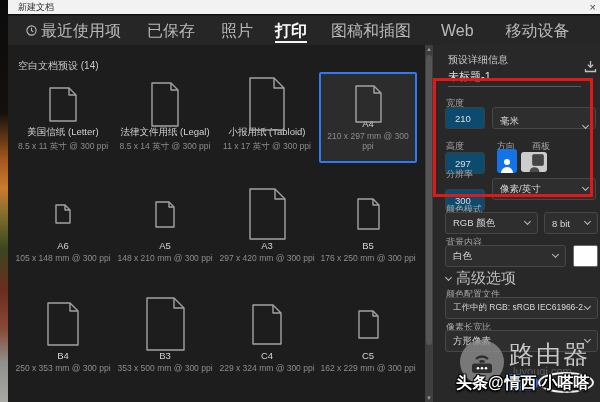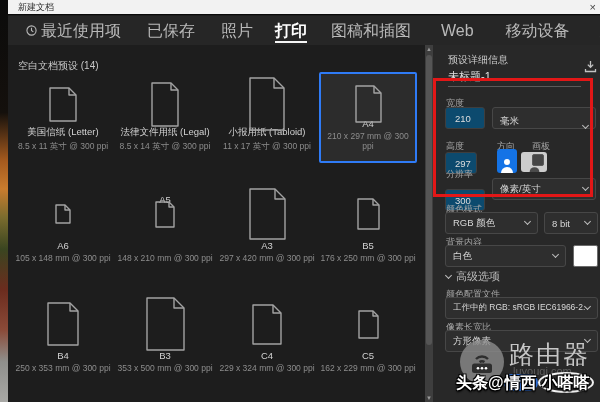--- a/index.html
+++ b/index.html
@@ -63,21 +63,21 @@
   #save-icon { position:absolute; left:151px; top:14px; }
   #orient-portrait { position:absolute; left:64px; top:104px; width:20px; height:24px;
     background:#1473e6; border-radius:3px; display:flex; align-items:flex-end; justify-content:center; }
   #orient-landscape { position:absolute; left:88px; top:107px; width:26px; height:20px;
     background:#cdcdcd; border-radius:3px; display:flex; align-items:flex-end; justify-content:center; }
   #artboard-checkbox { position:absolute; left:99px; top:109px; width:12px; height:12px;
     background:#454545; border:1px solid #5a5a5a; border-radius:2px; }
   #bg-swatch { position:absolute; left:140px; top:200px; width:25px; height:22px; background:#ffffff;
     border:1px solid #6b6b6b; border-radius:2px; }
   #advanced-row { position:absolute; left:13px; top:224px; display:flex; align-items:center; gap:5px;
-    font-size:11px; color:#bdbdbd; }
+    font-size:15px; color:#bdbdbd; }
 
   
   #annotation-red { position:absolute; left:425px; top:78px; width:160px; height:119px;
     border:3px solid #e21717; z-index:30; pointer-events:none; }
 
   
   #watermark { position:absolute; left:443px; top:336px; z-index:40; width:160px; }
   #wm-badge { position:absolute; left:9px; top:4px; width:44px; height:44px; border-radius:50%;
     background:rgba(140,140,140,0.8); display:flex; align-items:center; justify-content:center; }
   #wm-brand { position:absolute; left:58px; top:2px; font-size:25px; color:rgba(215,215,215,0.9); letter-spacing:2px; }
@@ -178,21 +178,21 @@
           <div class="tile" style="left: 6px; top: 137px;">
             <div class="iconbox">
               <svg width="16" height="20" viewBox="0 0 16 20">
                 <path d="M1 1 H10 L15 6 V19 H1 Z" stroke="#a3a3a3" stroke-width="1.4" fill="none" stroke-linejoin="round"></path>
                 <path d="M10 1 V6 H15" stroke="#a3a3a3" stroke-width="1.4" fill="none" stroke-linejoin="round"></path>
               </svg>
             </div>
             <div class="pname">A6</div>
             <div class="pdims">105 x 148 mm @ 300 ppi</div>
           </div>
-          <div class="tile" style="left: 108px; top: 137px; gap: 46px;">
+          <div class="tile" style="left: 108px; top: 137px;">
             <div class="iconbox">
               <svg width="20" height="27" viewBox="0 0 20 27">
                 <path d="M1 1 H14 L19 6 V26 H1 Z" stroke="#a3a3a3" stroke-width="1.4" fill="none" stroke-linejoin="round"></path>
                 <path d="M14 1 V6 H19" stroke="#a3a3a3" stroke-width="1.4" fill="none" stroke-linejoin="round"></path>
               </svg>
             </div>
             <div class="pname">A5</div>
             <div class="pdims">148 x 210 mm @ 300 ppi</div>
           </div>
           <div class="tile" style="left: 210px; top: 137px;">
@@ -278,21 +278,21 @@
       <div class="lbl" style="left:13px; top:52px;">宽度</div>
       <div class="field" style="left:12px; top:62px; width:40px; height:22px;">210</div>
       <div class="dd" style="left:59px; top:62px; width:104px; height:22px;align-items:flex-end;">
         <span class="txt">毫米</span>
         <span class="chev"></span>
       </div>
 
       <div class="lbl" style="left:13px; top:95px;">高度</div>
       <div class="lbl" style="left:64px; top:95px;">方向</div>
       <div class="lbl" style="left:99px; top:95px;">画板</div>
-      <div class="field" style="left:12px; top:107px; width:32px; height:22px;">297</div>
+      <div class="field" style="left:12px; top:107px; width:40px; height:22px;">297</div>
       <div id="orient-portrait">
         <svg width="14" height="16" viewBox="0 0 14 16">
           <circle cx="7" cy="5" r="3" fill="#fff"></circle>
             <path d="M1 16 a6 6 0 0 1 12 0 Z" fill="#fff"></path>
         </svg>
       </div>
       <div id="orient-landscape">
         <svg width="13" height="13" viewBox="0 0 14 16">
           <circle cx="7" cy="5" r="3" fill="#4a4a4a"></circle>
             <path d="M1 16 a6 6 0 0 1 12 0 Z" fill="#4a4a4a"></path>

